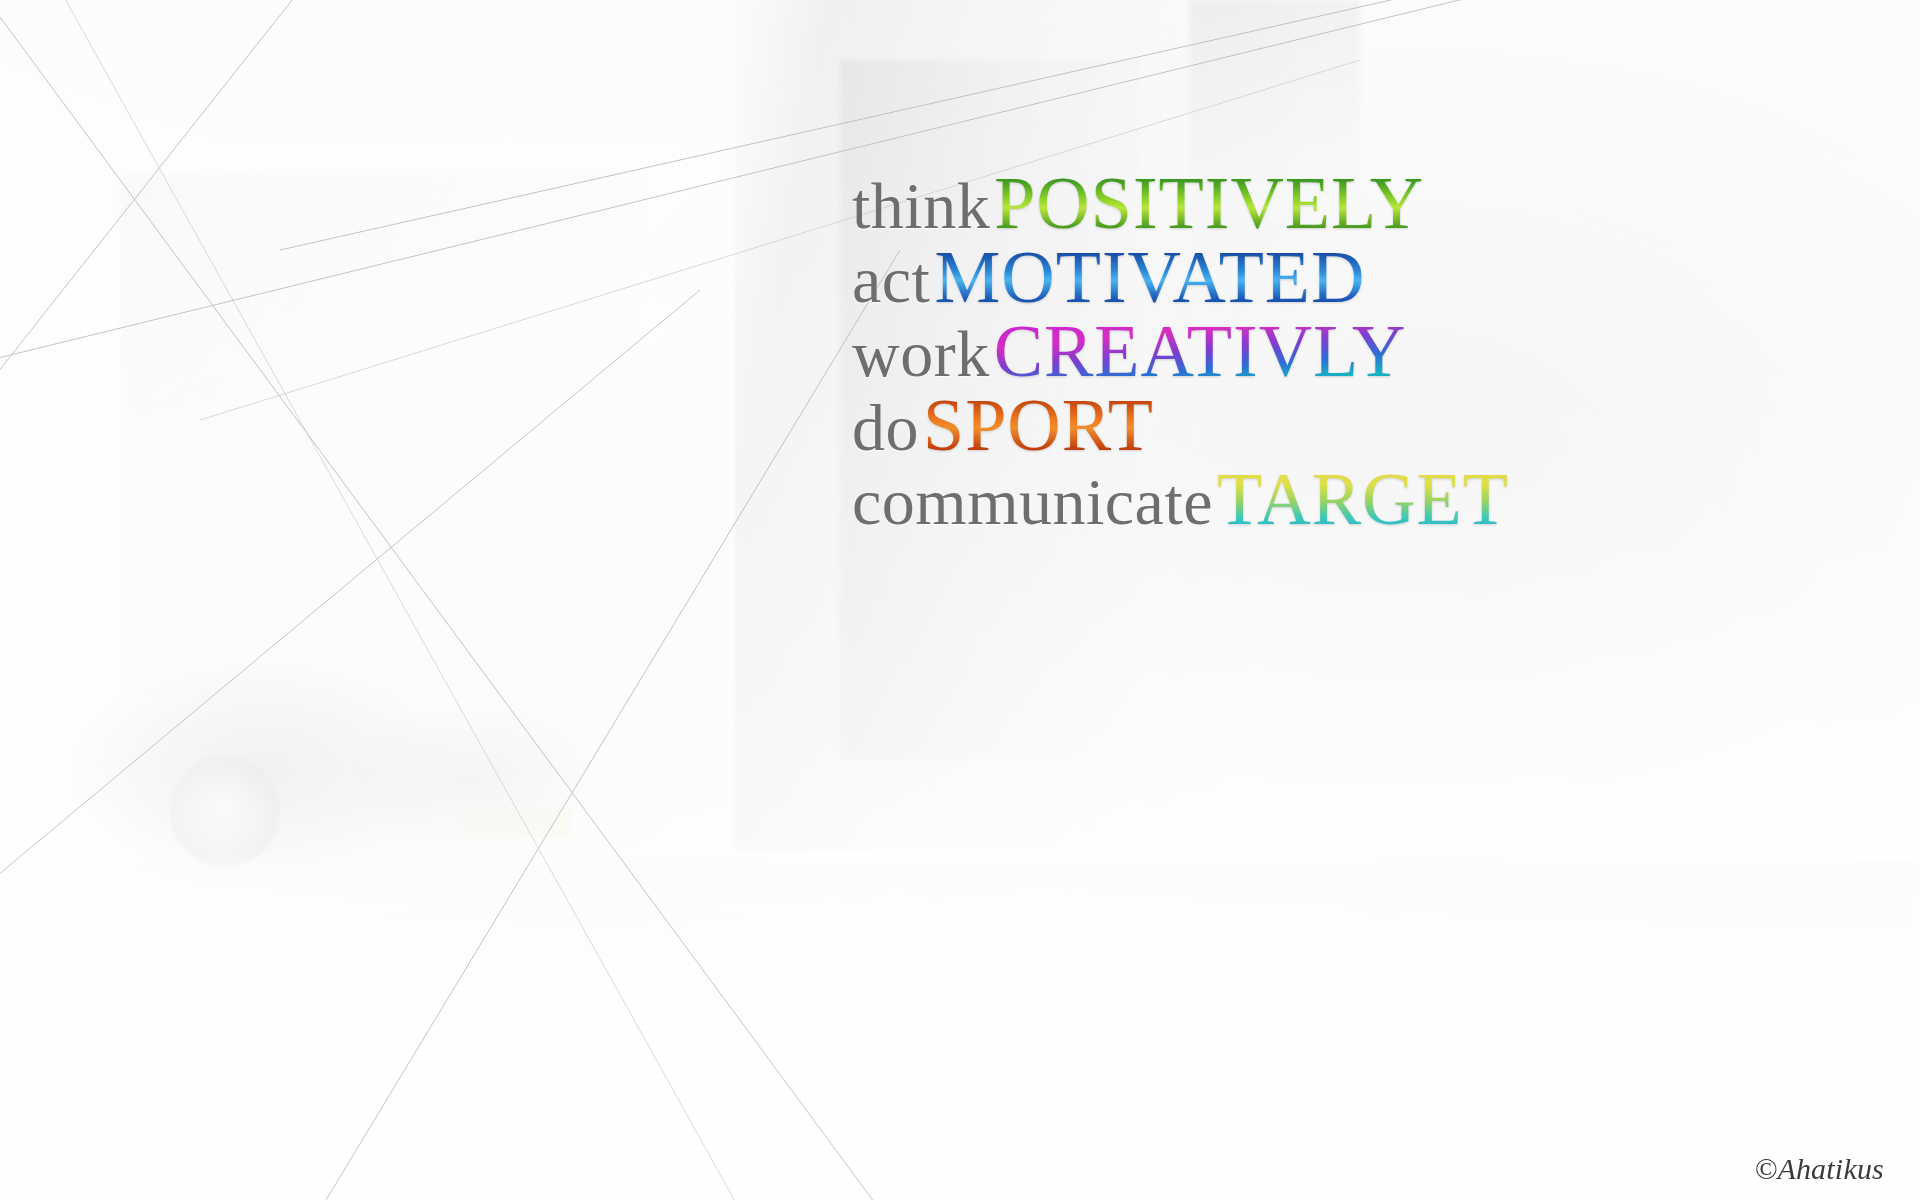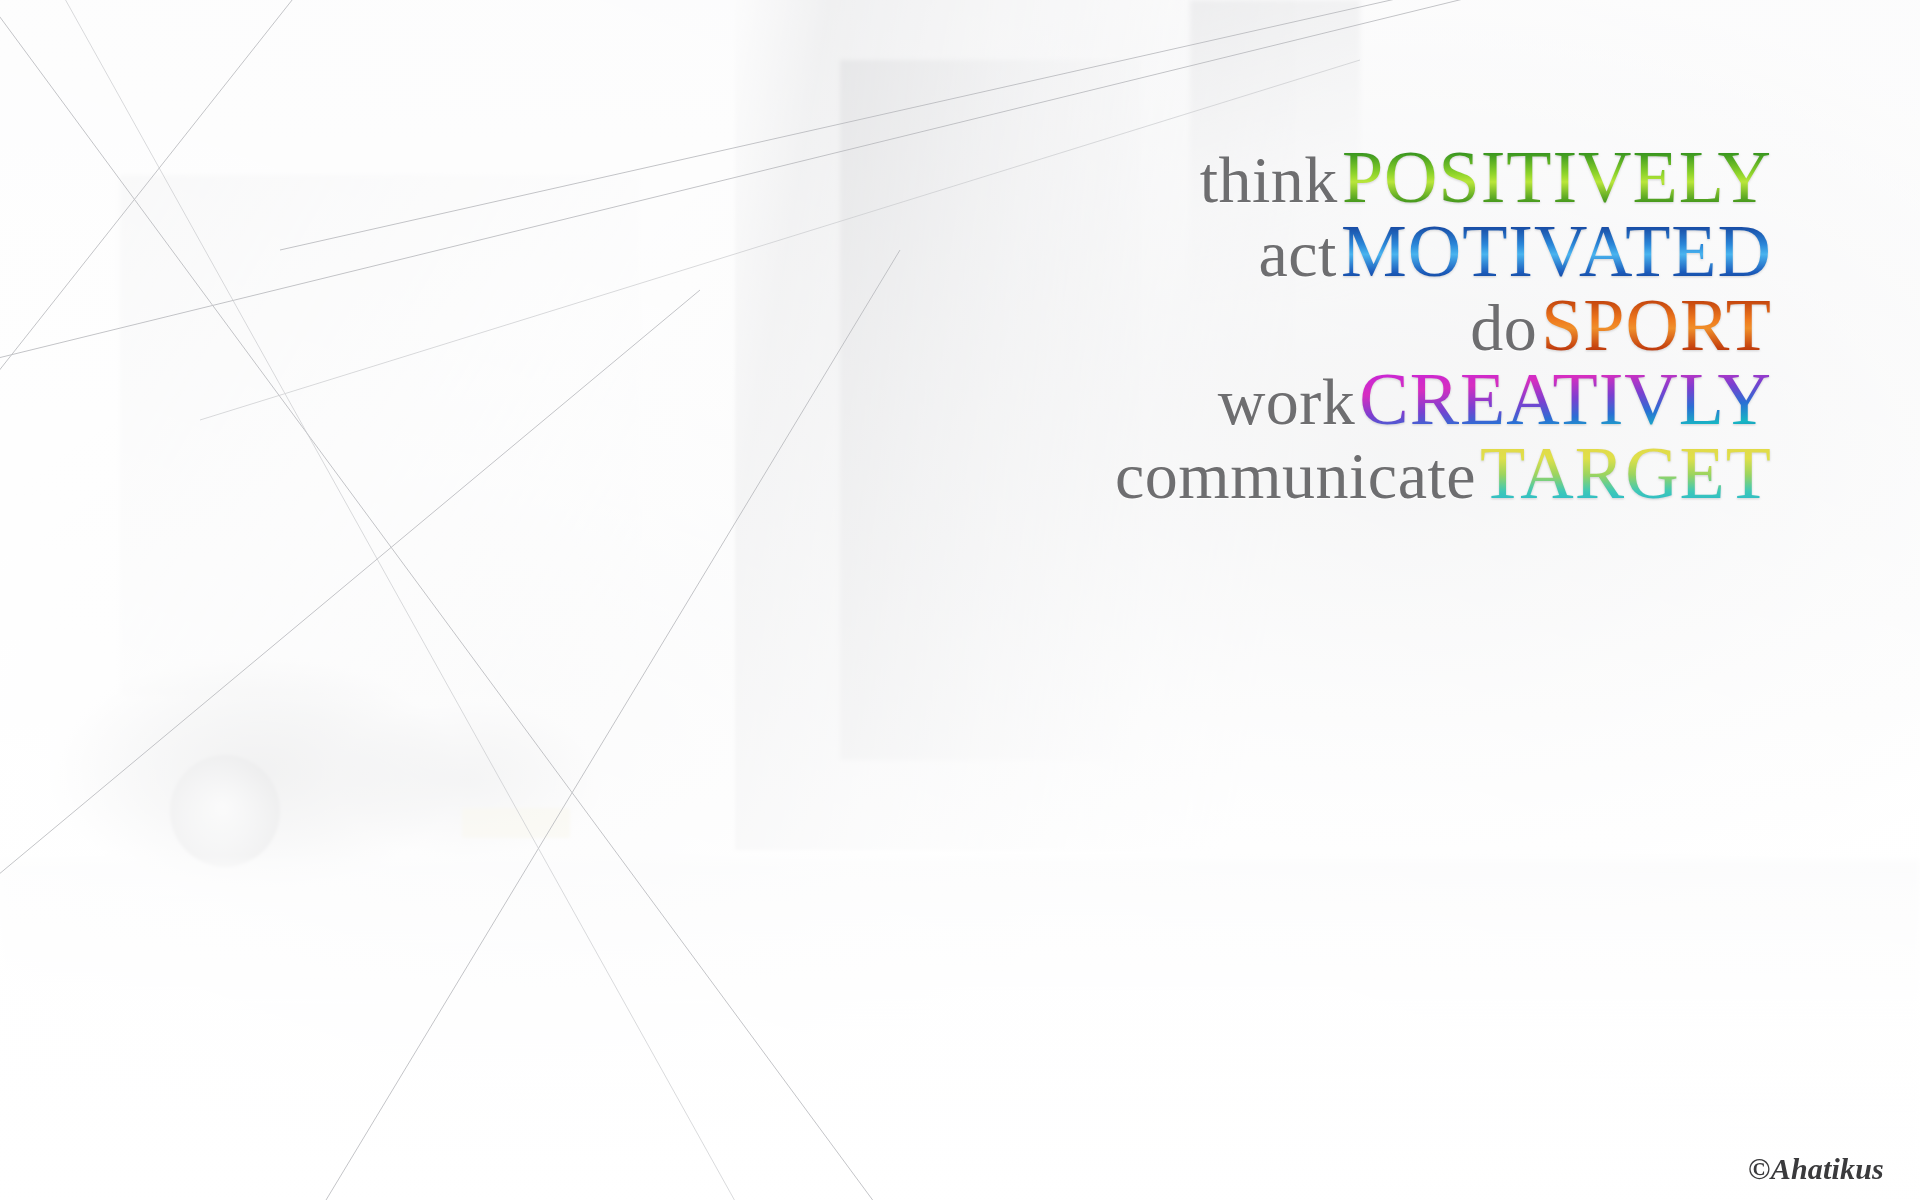--- a/index.html
+++ b/index.html
@@ -100,23 +100,23 @@
   }
 
   
   .lines { position: absolute; inset: 0; pointer-events: none; }
   .lines svg { display: block; }
 
   
   .quote-block {
     position: absolute;
     right: 148px;
-    top: 140px;
+    top: 166px;
     width: 920px;
-    text-align: right;
+    text-align: left;
     line-height: 1.0;
   }
   .quote-line {
     white-space: nowrap;
     margin: 0;
     padding: 0;
   }
   .verb {
     font-size: 66px;
     color: #6e6e70;
@@ -144,21 +144,21 @@
   .kw-life        { background-image: linear-gradient(180deg, #1e4f8f 0%, #2a6fbc 16%, #4ba7dc 40%, #3b86c6 58%, #1f4f96 80%, #16376d 100%); }
   .v-enjoy        { color: #c4231f; text-shadow: 0 1px 1px rgba(255,255,255,0.8); }
 
   
   .watermark {
     position: absolute;
     right: 36px;
     bottom: 14px;
     font-family: "Liberation Serif", "DejaVu Serif", serif;
     font-style: italic;
-    font-weight: bold;
+    font-weight: normal;
     font-size: 30px;
     color: #3a3a3c;
     letter-spacing: 0.2px;
   }
 </style>
 </head>
 <body>
 
 <div id="poster">
 
@@ -198,29 +198,29 @@
       <span class="verb">think</span>
       <span class="keyword kw-positively">POSITIVELY</span>
     </div>
 
     <div class="quote-line">
       <span class="verb">act</span>
       <span class="keyword kw-motivated">MOTIVATED</span>
     </div>
 
     <div class="quote-line">
+      <span class="verb">work</span>
+      <span class="keyword kw-creativly">CREATIVLY</span>
+    </div>
+
+    <div class="quote-line">
       <span class="verb">do</span>
       <span class="keyword kw-sport">SPORT</span>
     </div>
 
-    <div class="quote-line">
-      <span class="verb">work</span>
-      <span class="keyword kw-creativly">CREATIVLY</span>
-    </div>
-
 
     <div class="quote-line">
       <span class="verb">communicate</span>
       <span class="keyword kw-freely">TARGET</span>
     </div>
 
 
 
   </div>
 

